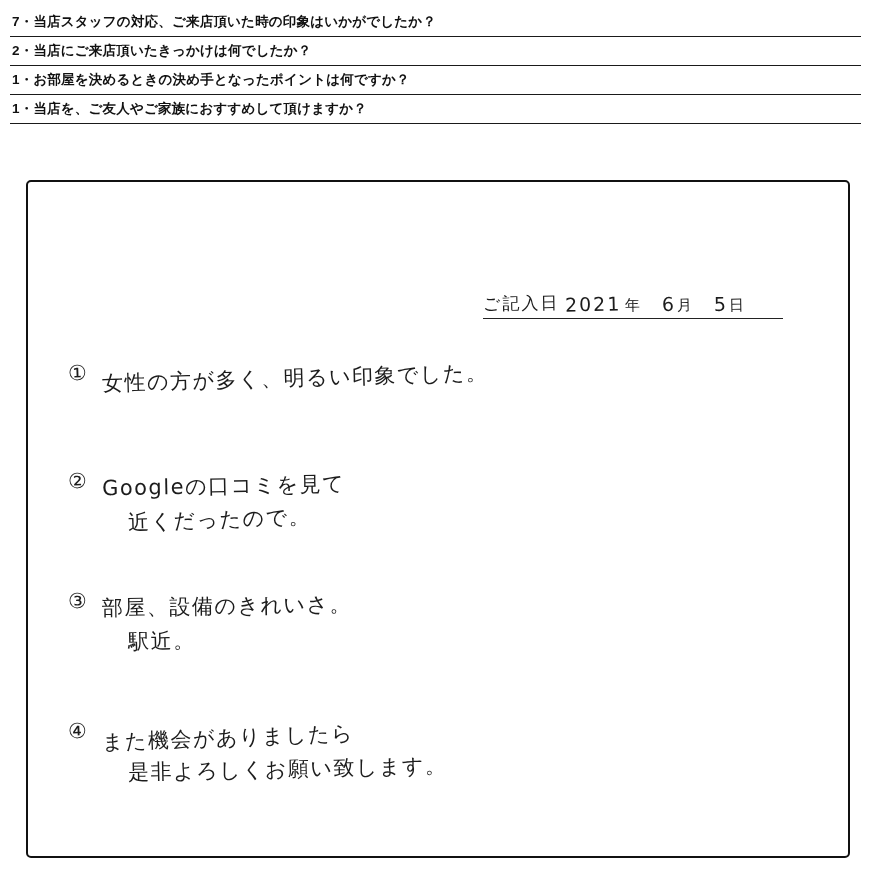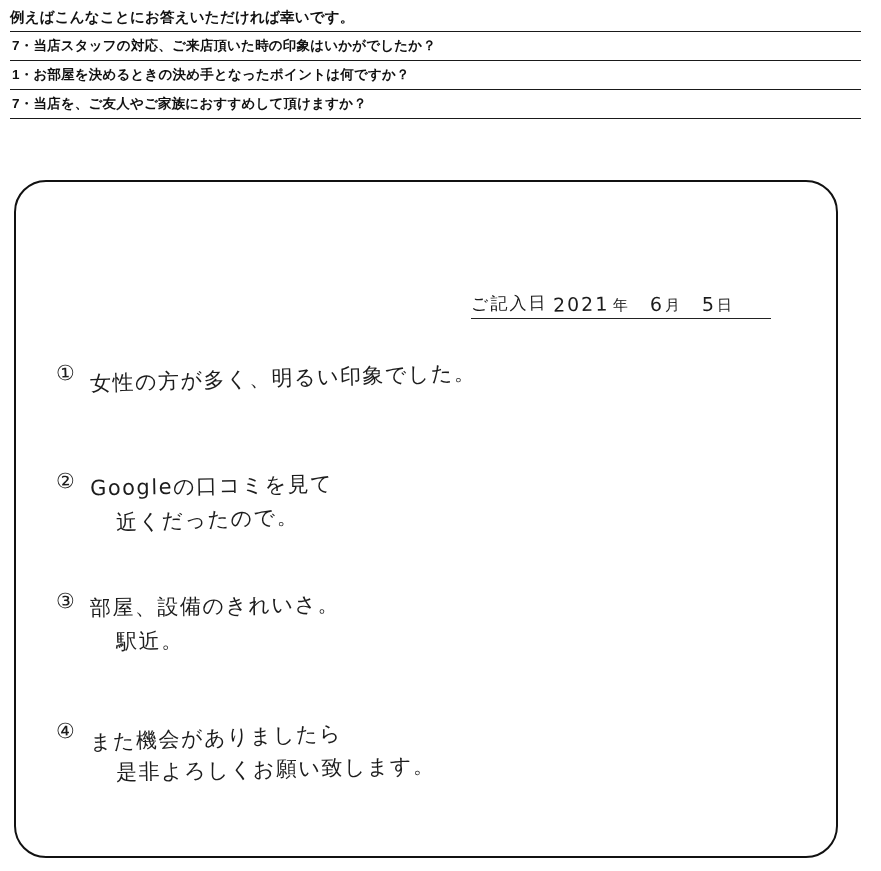--- a/index.html
+++ b/index.html
@@ -39,26 +39,26 @@
     border-bottom: 1px solid #1a1a1a;
     white-space: nowrap;
   }
   .q-row.last {
     border-bottom: 1px solid #1a1a1a;
   }
 
   
   .card {
     position: absolute;
-    left: 14px;
+    left: 26px;
     top: 180px;
     width: 824px;
     height: 678px;
     border: 2.5px solid #111111;
-    border-radius: 32px;
+    border-radius: 5px;
     box-sizing: border-box;
   }
 
   .hand {
     font-family: "DejaVu Sans", sans-serif;
     color: #1c1c1c;
   }
 
   
   .date-line {
@@ -133,24 +133,24 @@
   .tilt-c  { transform: rotate(-1.8deg); }
   .tilt-d  { transform: rotate(-0.9deg); }
   .tilt-e  { transform: rotate(-1.4deg); }
   .tilt-f  { transform: rotate(-2.1deg); }
   .tilt-g  { transform: rotate(-1.2deg); }
 </style>
 </head>
 <body>
 
 <div class="questions">
-  <div class="q-title">例えばこんなことにお答えいただければ幸いです。</div>
   <div class="q-row">7・当店スタッフの対応、ご来店頂いた時の印象はいかがでしたか？</div>
+  <div class="q-row">2・当店にご来店頂いたきっかけは何でしたか？</div>
   <div class="q-row">1・お部屋を決めるときの決め手となったポイントは何ですか？</div>
-  <div class="q-row last">7・当店を、ご友人やご家族におすすめして頂けますか？</div>
+  <div class="q-row last">1・当店を、ご友人やご家族におすすめして頂けますか？</div>
 </div>
 
 <div class="card">
 
   <div class="date-line hand">
     <span class="date-label">ご記入日</span>
     <span class="date-year">2021</span>
     <span class="date-unit">年</span>
     <span class="date-month">6</span>
     <span class="date-unit">月</span>

